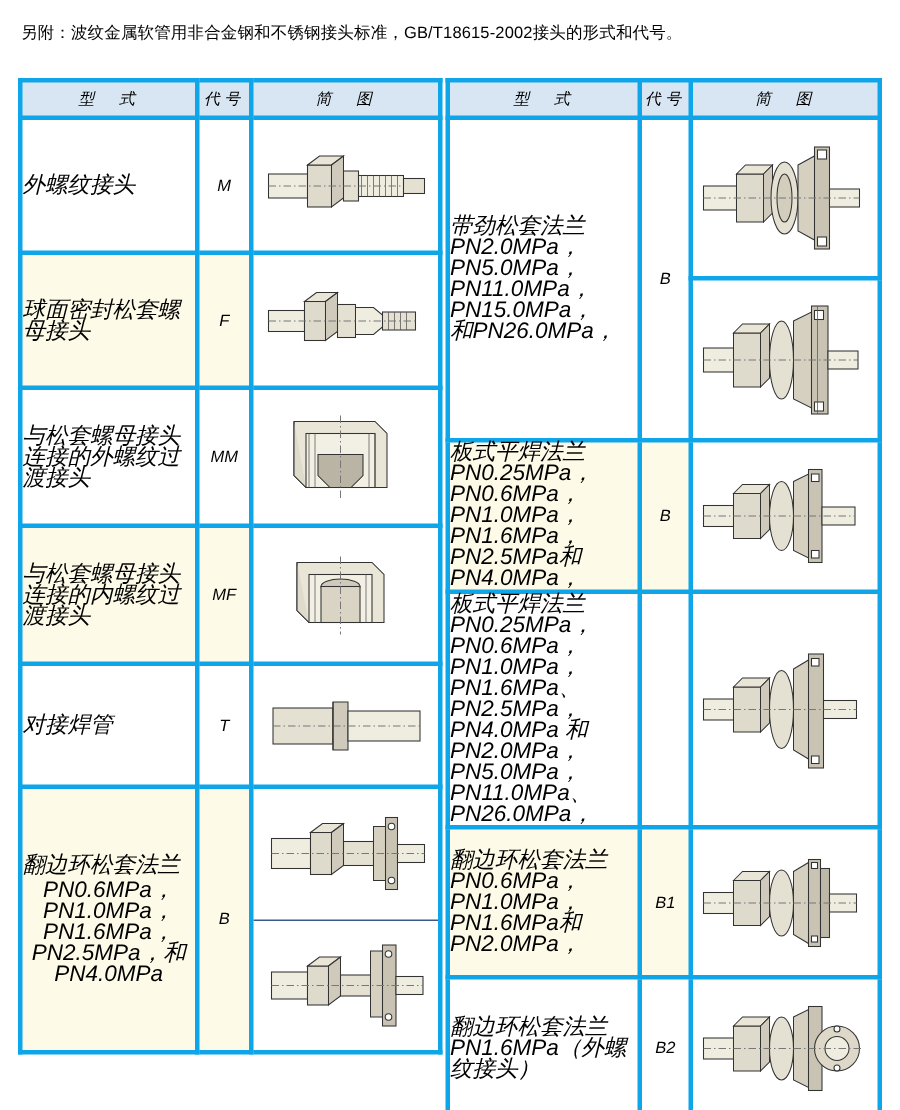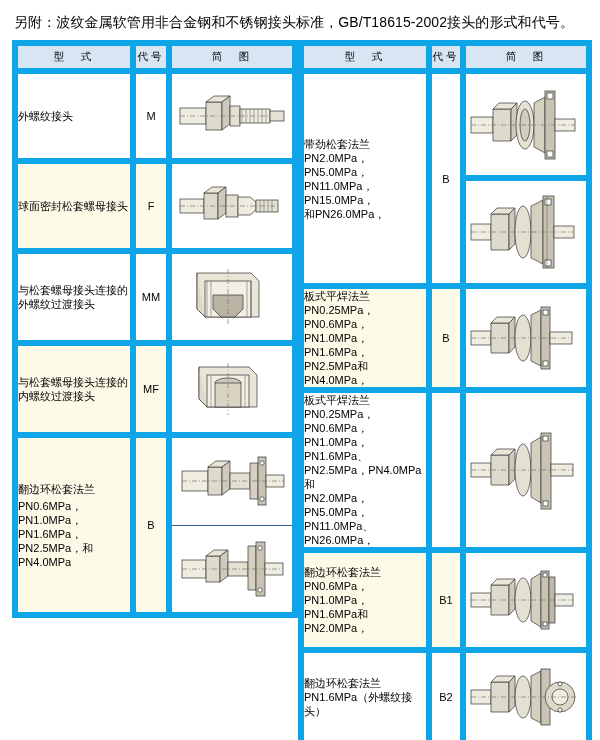--- a/index.html
+++ b/index.html
@@ -15,54 +15,55 @@
     overflow: hidden;
   }
   .page {
     position: relative;
     width: 600px;
     height: 740px;
     box-sizing: border-box;
     padding: 14px 12px 0 12px;
   }
   .doc-title {
-    font-size: 14px;
+    font-size: 11px;
     line-height: 16px;
     color: #000;
-    margin: 0 0 10px 2px;
+    margin: 0 0 22px 2px;
     letter-spacing: 0.1px;
   }
   .tables {
     display: flex;
     gap: 0px;
     align-items: flex-start;
   }
   table.spec {
     border-collapse: collapse;
     table-layout: fixed;
     font-size: 10px;
   }
   table.spec td, table.spec th {
-    border: 6px solid #0ea5e9;
+    border: 3px solid #0ea5e9;
     vertical-align: middle;
     padding: 0;
+    font-style: italic;
   }
   thead th {
     background: #d8e6f3;
     height: 22px;
     font-weight: normal;
     font-size: 10.5px;
     color: #000;
     letter-spacing: 3px;
     text-align: center;
   }
   .cell-text {
     padding: 4px 6px;
     line-height: 14px;
-    font-size: 11px;
+    font-size: 15px;
   }
   .code-cell {
     text-align: center;
     font-size: 11px;
   }
   .fig-cell {
     text-align: center;
     background: #ffffff;
     padding: 2px 0;
   }
@@ -190,25 +191,40 @@
                 <g stroke="#555" stroke-width="0.5">
                   <line x1="34" y1="22" x2="34" y2="54"></line>
                     <line x1="68" y1="22" x2="68" y2="54"></line>
                 </g>
                 <line x1="51" y1="10" x2="51" y2="62" stroke="#777" stroke-dasharray="5,2,1,2"></line>
               </g>
             </svg>
           </td>
         </tr>
 
+        <tr class="row-white" style="height:82px;">
+          <td class="cell-text">对接焊管</td>
+          <td class="code-cell">T</td>
+          <td class="fig-cell">
+            <svg class="fig" width="118" height="56" viewBox="0 0 118 56">
+              <g stroke="#333" stroke-width="0.7" fill="none">
+                <rect x="10" y="16" width="40" height="24" fill="#e4e0d2"></rect>
+                <path d="M50 12 L60 12 L60 44 L50 44 Z" fill="#cfcabb"></path>
+                <rect x="60" y="18" width="48" height="20" fill="#efece0"></rect>
+                <line x1="10" y1="28" x2="108" y2="28" stroke="#777" stroke-dasharray="5,2,1,2"></line>
+                <line x1="50" y1="12" x2="50" y2="44"></line>
+              </g>
+            </svg>
+          </td>
+        </tr>
 
         <tr class="row-cream" style="height:175px;">
           <td class="cell-text">
             <div>翻边环松套法兰</div>
-            <div style="margin-top:3px;">PN0.6MPa，PN1.0MPa，PN1.6MPa，PN2.5MPa，和PN4.0MPa</div>
+            <div style="margin-top:3px;text-align:center;">PN0.6MPa，PN1.0MPa，PN1.6MPa，PN2.5MPa，和PN4.0MPa</div>
           </td>
           <td class="code-cell">B</td>
           <td class="fig-cell" style="padding:0;">
             <div style="border-bottom:1px solid #3a5a8c; height:87px; display:flex; align-items:center; justify-content:center;">
               <svg class="fig" width="116" height="70" viewBox="0 0 116 70">
                 <g stroke="#333" stroke-width="0.7" fill="none">
                   <rect x="8" y="24" width="26" height="20" fill="#efece0"></rect>
                   <rect x="34" y="20" width="14" height="28" fill="#dedacc"></rect>
                   <path d="M34 20 L42 14 L56 14 L48 20 Z" fill="#e9e5d7"></path>
                   <path d="M48 20 L56 14 L56 42 L48 48 Z" fill="#cfcabb"></path>

